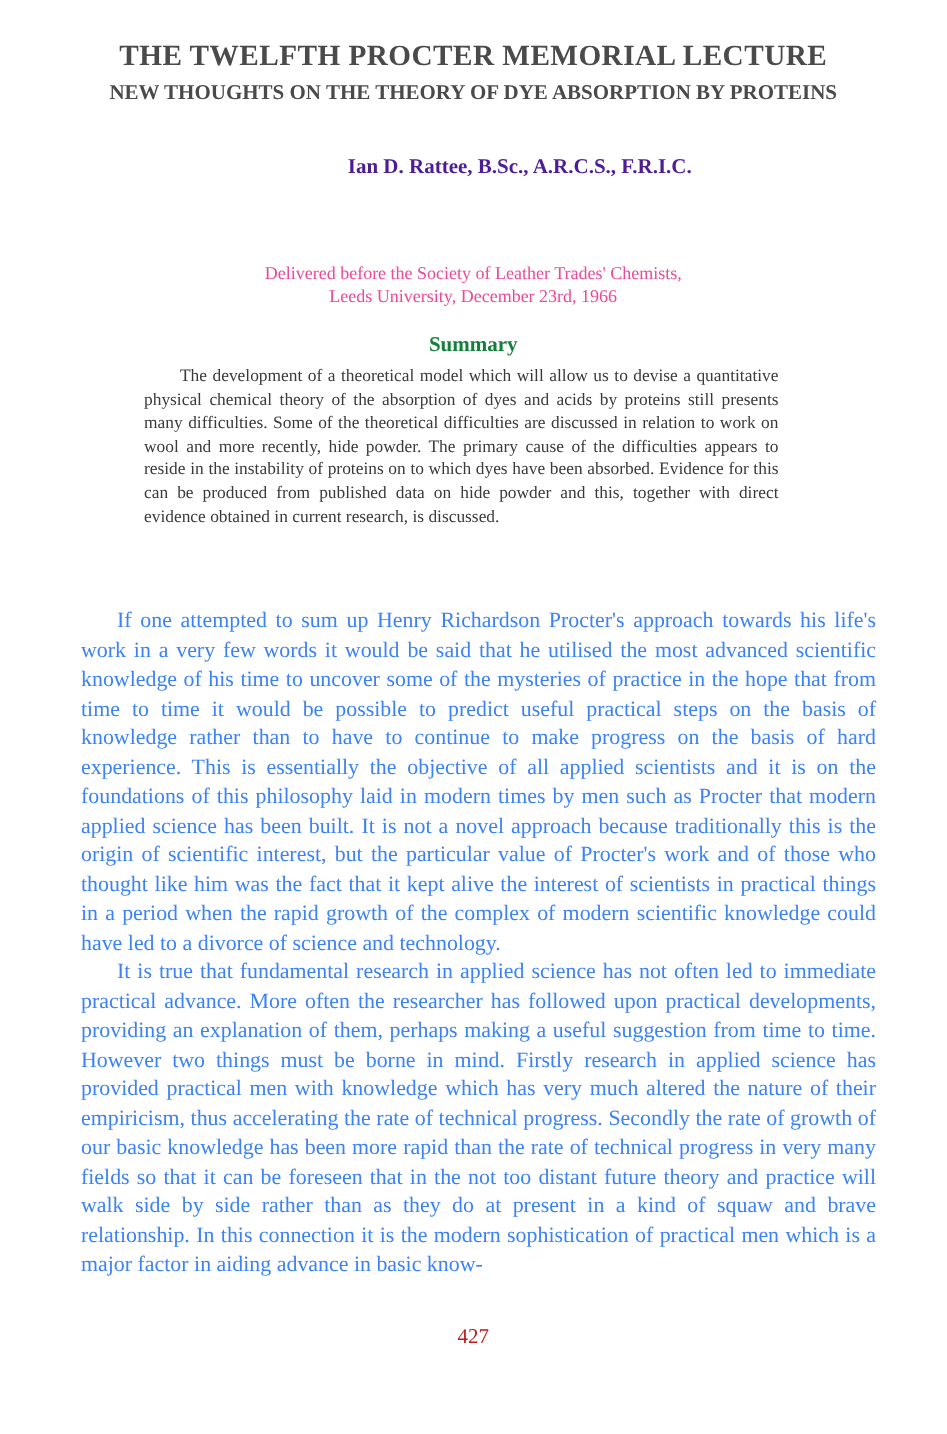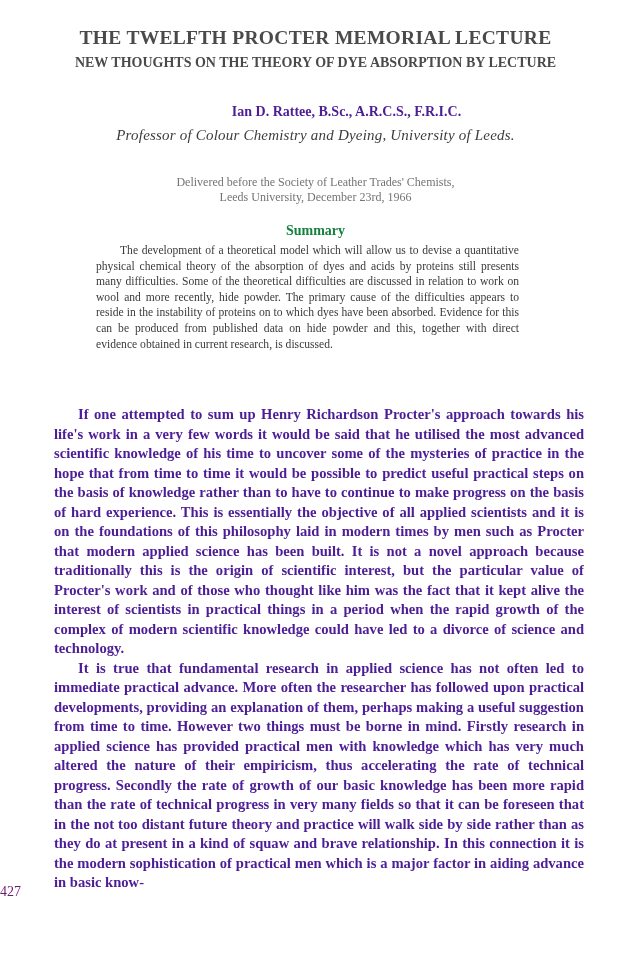--- a/index.html
+++ b/index.html
@@ -22,49 +22,48 @@
     .author {
       position: absolute; left: 0; width: 631px; top: 104px;
       text-align: center; font-weight: bold; font-size: 14px; color: #4c1d95; margin-left: 31px;
     }
     .affil {
       position: absolute; left: 0; width: 631px; top: 127px;
       text-align: center; font-style: italic; font-size: 15px; color: #3c3c3c; letter-spacing: 0.2px;
     }
     .delivered {
       position: absolute; left: 0; width: 631px; top: 175px;
-      text-align: center; font-size: 12px; line-height: 14.5px; color: #737373;
+      text-align: center; font-size: 12px; line-height: 14.5px; color: #ec4899;
     }
     .summary-head {
       position: absolute; left: 0; width: 631px; top: 223px;
       text-align: center; font-weight: bold; font-size: 14px; color: #15803d;
     }
     .summary {
       position: absolute; left: 96px; width: 423px; top: 243px;
       font-size: 11.6px; line-height: 15.6px; text-align: justify; color: #3a3a3a;
       text-indent: 24px;
     }
     .body {
       position: absolute; left: 54px; width: 530px; top: 405px;
-      font-size: 14.6px; line-height: 19.5px; text-align: justify; color: #4c1d95; font-weight: bold;
+      font-size: 14.6px; line-height: 19.5px; text-align: justify; color: #3b82f6;
     }
     .body p { margin: 0; text-indent: 24px; }
     .page-number {
       position: absolute; left: 0; width: 631px; top: 884px;
-      font-size: 14px; color: #701a75;
+      text-align: center; font-size: 14px; color: #b91c1c;
     }
   </style>
 </head>
 <body>
 
 <div class="page">
   <div class="title">THE TWELFTH PROCTER MEMORIAL LECTURE</div>
-  <div class="subtitle">NEW THOUGHTS ON THE THEORY OF DYE ABSORPTION BY LECTURE</div>
+  <div class="subtitle">NEW THOUGHTS ON THE THEORY OF DYE ABSORPTION BY PROTEINS</div>
   <div class="author">Ian D. Rattee, B.Sc., A.R.C.S., F.R.I.C.</div>
-  <div class="affil">Professor of Colour Chemistry and Dyeing, University of Leeds.</div>
   <div class="delivered">
     <div>Delivered before the Society of Leather Trades' Chemists,</div>
     <div>Leeds University, December 23rd, 1966</div>
   </div>
   <div class="summary-head">Summary</div>
   <div class="summary">The development of a theoretical model which will allow us to devise a quantitative physical chemical theory of the absorption of dyes and acids by proteins still presents many difficulties. Some of the theoretical difficulties are discussed in relation to work on wool and more recently, hide powder. The primary cause of the difficulties appears to reside in the instability of proteins on to which dyes have been absorbed. Evidence for this can be produced from published data on hide powder and this, together with direct evidence obtained in current research, is discussed.</div>
   <div class="body">
     <p>If one attempted to sum up Henry Richardson Procter's approach towards his life's work in a very few words it would be said that he utilised the most advanced scientific knowledge of his time to uncover some of the mysteries of practice in the hope that from time to time it would be possible to predict useful practical steps on the basis of knowledge rather than to have to continue to make progress on the basis of hard experience. This is essentially the objective of all applied scientists and it is on the foundations of this philosophy laid in modern times by men such as Procter that modern applied science has been built. It is not a novel approach because traditionally this is the origin of scientific interest, but the particular value of Procter's work and of those who thought like him was the fact that it kept alive the interest of scientists in practical things in a period when the rapid growth of the complex of modern scientific knowledge could have led to a divorce of science and technology.</p>
     <p>It is true that fundamental research in applied science has not often led to immediate practical advance. More often the researcher has followed upon practical developments, providing an explanation of them, perhaps making a useful suggestion from time to time. However two things must be borne in mind. Firstly research in applied science has provided practical men with knowledge which has very much altered the nature of their empiricism, thus accelerating the rate of technical progress. Secondly the rate of growth of our basic knowledge has been more rapid than the rate of technical progress in very many fields so that it can be foreseen that in the not too distant future theory and practice will walk side by side rather than as they do at present in a kind of squaw and brave relationship. In this connection it is the modern sophistication of practical men which is a major factor in aiding advance in basic know-</p>
   </div>

